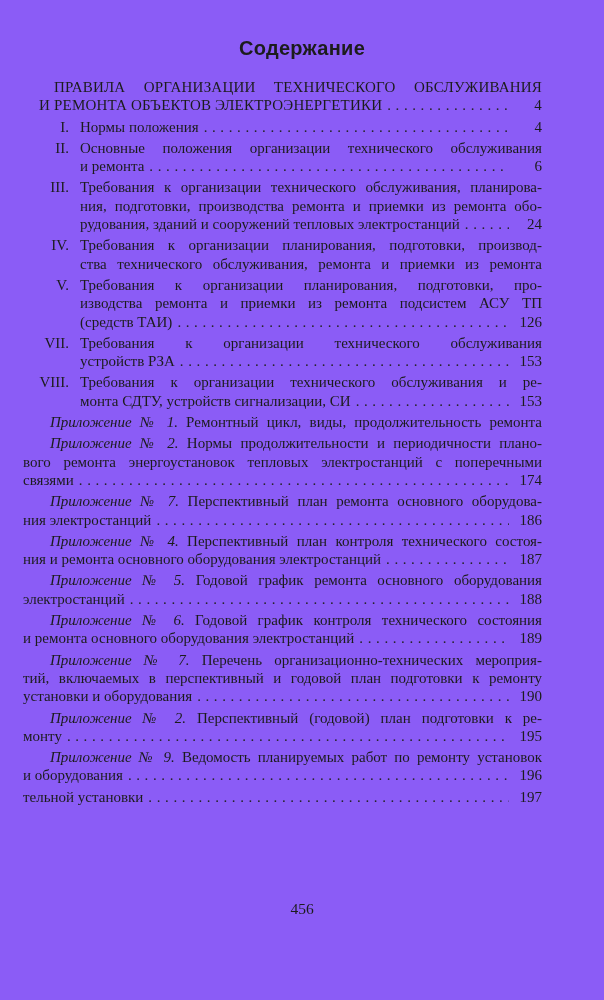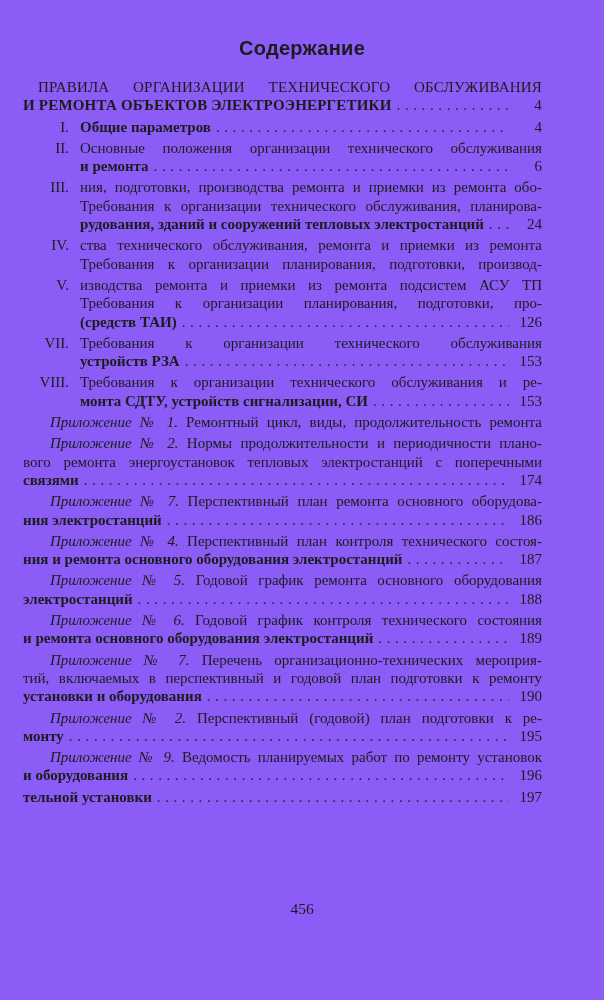--- a/index.html
+++ b/index.html
@@ -35,21 +35,21 @@
     text-align: justify;
     text-align-last: justify;
   }
   .jline.ind { text-indent: 27px; }
   .jline.hind { text-indent: 15px; }
   
   .lline {
     display: flex;
     align-items: baseline;
   }
-  .lline .txt { white-space: nowrap; font-weight: bold; }
+  .lline .txt { white-space: nowrap; }
   .leader {
     flex: 1 1 auto;
     overflow: hidden;
     white-space: nowrap;
     padding-left: 5px;
     min-width: 10px;
   }
   .leader::after {
     content: "...................................................................................................................................................";
     letter-spacing: 4.6px;
@@ -58,20 +58,21 @@
   .pg {
     flex: 0 0 auto;
     min-width: 25px;
     padding-left: 8px;
     text-align: right;
     white-space: nowrap;
   }
   .heading {
     margin-bottom: 3px;
     letter-spacing: 0.2px;
+    margin-left: 16px;
   }
   .sec {
     display: flex;
     margin-bottom: 3px;
   }
   .sec .num {
     flex: 0 0 57px;
     box-sizing: border-box;
     padding-right: 11px;
     text-align: right;
@@ -102,61 +103,61 @@
       <span class="leader"></span>
       <span class="pg">4</span>
     </div>
   </div>
 
   <div id="toc-entries">
       <div class="sec">
         <span class="num">I.</span>
         <div class="body">
           <div class="lline">
-            <span class="txt">Общие параметров</span>
+            <span class="txt">Нормы положения</span>
             <span class="leader"></span>
             <span class="pg">4</span>
           </div>
         </div>
       </div>
       <div class="sec">
         <span class="num">II.</span>
         <div class="body">
           <div class="jline">Основные положения организации технического обслуживания</div>
           <div class="lline">
             <span class="txt">и ремонта</span>
             <span class="leader"></span>
             <span class="pg">6</span>
           </div>
         </div>
       </div>
       <div class="sec">
         <span class="num">III.</span>
         <div class="body">
+          <div class="jline">Требования к организации технического обслуживания, планирова-</div>
           <div class="jline">ния, подготовки, производства ремонта и приемки из ремонта обо-</div>
-          <div class="jline">Требования к организации технического обслуживания, планирова-</div>
           <div class="lline">
             <span class="txt">рудования, зданий и сооружений тепловых электростанций</span>
             <span class="leader"></span>
             <span class="pg">24</span>
           </div>
         </div>
       </div>
       <div class="sec">
         <span class="num">IV.</span>
         <div class="body">
+          <div class="jline">Требования к организации планирования, подготовки, производ-</div>
           <div class="jline">ства технического обслуживания, ремонта и приемки из ремонта</div>
-          <div class="jline">Требования к организации планирования, подготовки, производ-</div>
         </div>
       </div>
       <div class="sec">
         <span class="num">V.</span>
         <div class="body">
+          <div class="jline">Требования к организации планирования, подготовки, про-</div>
           <div class="jline">изводства ремонта и приемки из ремонта подсистем АСУ ТП</div>
-          <div class="jline">Требования к организации планирования, подготовки, про-</div>
           <div class="lline">
             <span class="txt">(средств ТАИ)</span>
             <span class="leader"></span>
             <span class="pg">126</span>
           </div>
         </div>
       </div>
       <div class="sec">
         <span class="num">VII.</span>
         <div class="body">

